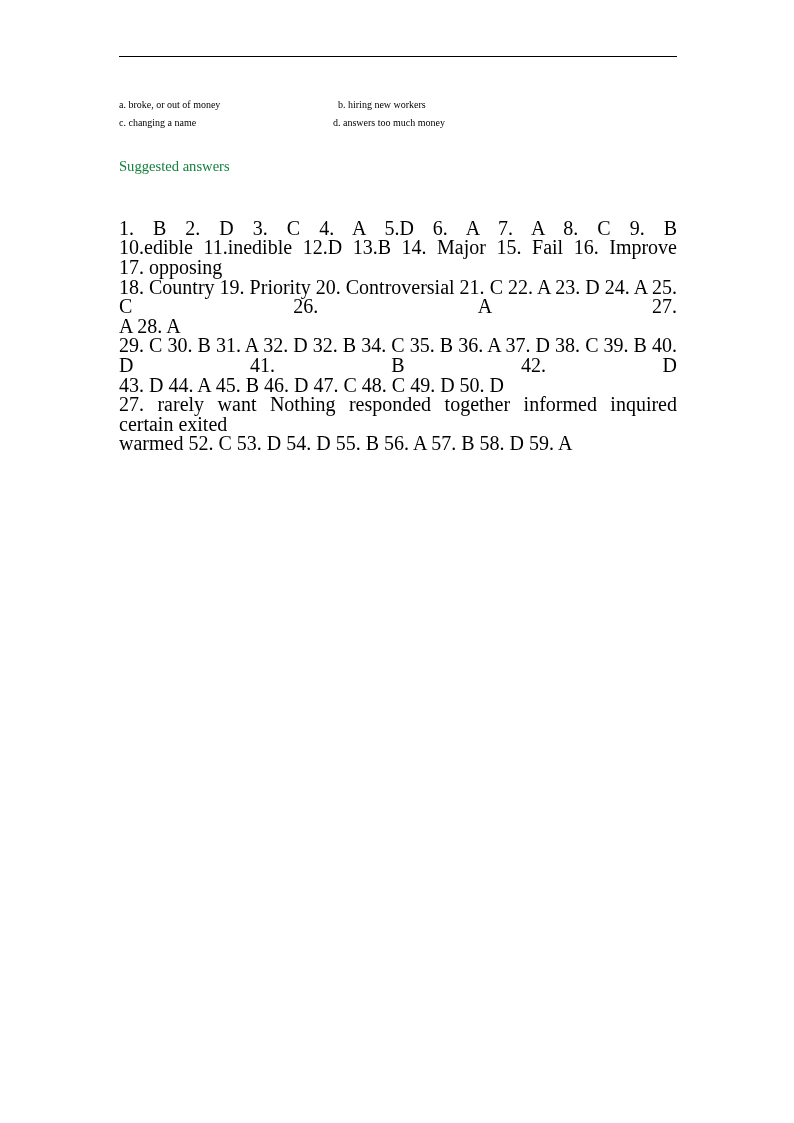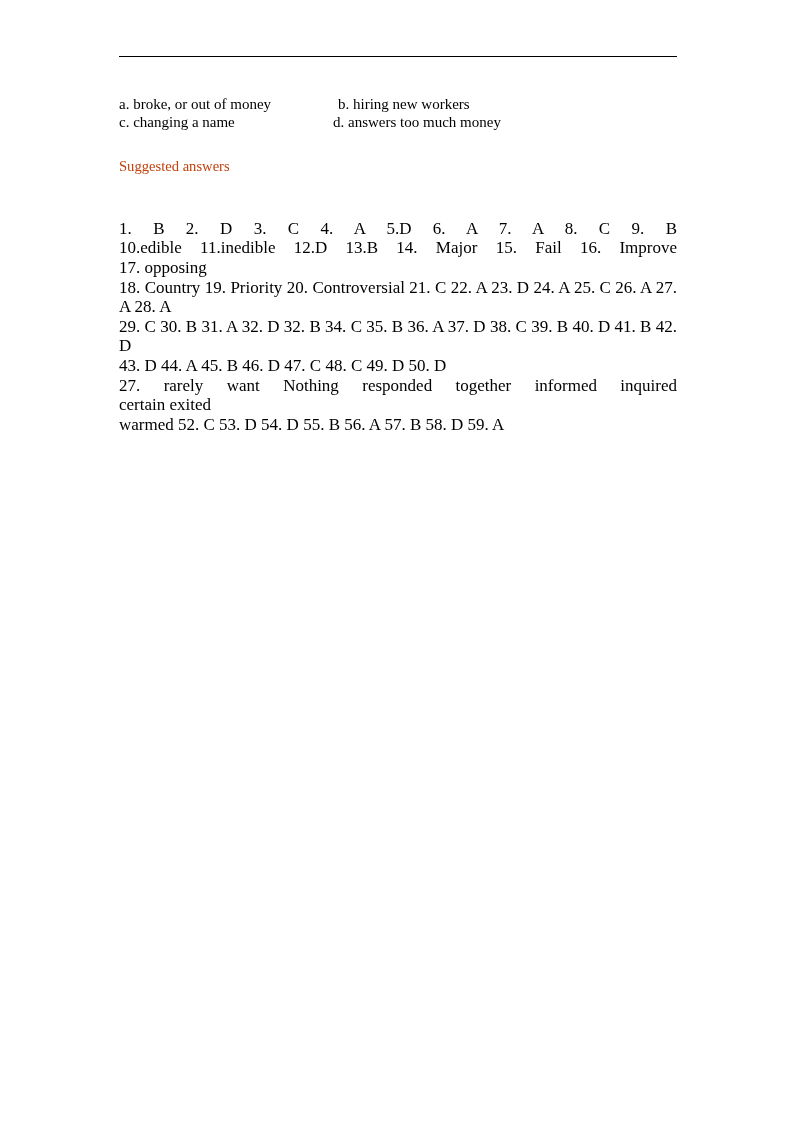--- a/index.html
+++ b/index.html
@@ -37,21 +37,21 @@
   }
 
   .content {
     position: absolute;
     left: 119px;
     top: 96px;
     width: 558px;
   }
 
   .options-block {
-    font-size: 15px;
+    font-size: 10px;
     line-height: 17.6px;
   }
   .option-row {
     display: block;
     white-space: pre;
   }
   .opt-left {
     display: inline-block;
     width: 214px;
     vertical-align: top;
@@ -59,26 +59,26 @@
   .opt-right {
     display: inline-block;
     vertical-align: top;
   }
   .opt-right.indent-b { padding-left: 5px; }
 
   .suggested-heading {
     margin-top: 27px;
     font-size: 14.6px;
     line-height: 17.6px;
-    color: #c2410c;
+    color: #15803d;
   }
 
   .answers-block {
     margin-top: 43px;
-    font-size: 17px;
+    font-size: 20px;
     line-height: 19.6px;
     text-align: justify;
   }
   .ans-line {
     display: block;
     text-align: justify;
     text-align-last: left;
   }
   
   .ans-line.justified {

